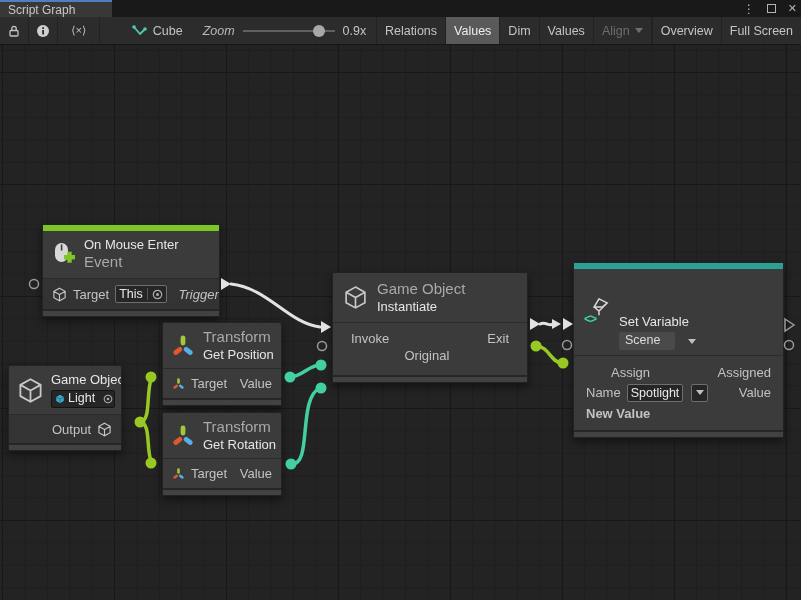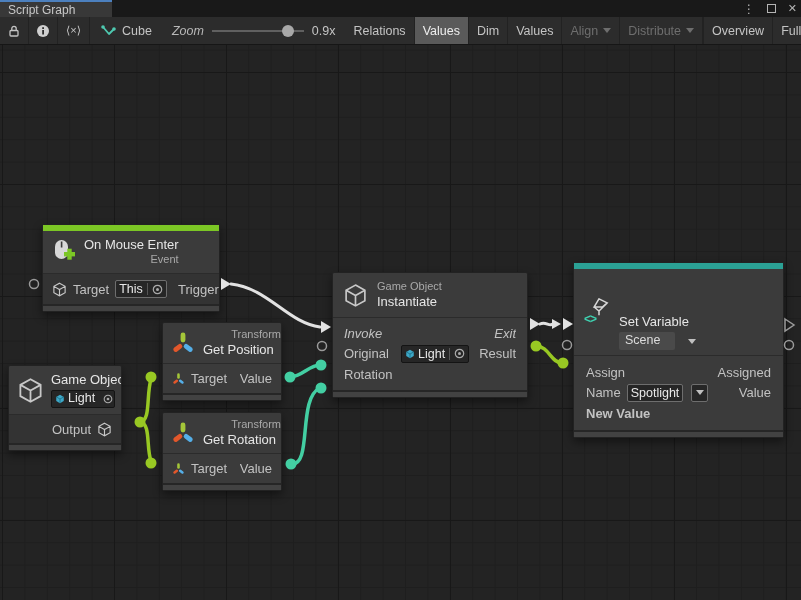--- a/index.html
+++ b/index.html
@@ -45,21 +45,21 @@
       linear-gradient(90deg,#1e1e1e 1px, transparent 1px);
     background-size:112px 112px,112px 112px,22.4px 22.4px,22.4px 22.4px;
     background-position:2px 27px,2px 27px,2px 4.6px,2px 4.6px; }
 
   
   .node { position:absolute; background:#3b3b3b; border:1px solid #222; border-radius:2px;
           box-shadow:0 4px 10px rgba(0,0,0,.45); }
   .topbar { height:6px; }
   .nhead { display:flex; align-items:center; gap:8px; padding:6px 9px; }
   .ntitles { display:flex; flex-direction:column; line-height:1.25; }
-  .node-cat { font-size:11px; color:#a9a9a9;text-align:right; }
+  .node-cat { font-size:15px; color:#a9a9a9; }
   .node-title { font-size:13px; color:#e6e6e6; white-space:nowrap; overflow:hidden; }
   .nbody { border-top:1px solid #2b2b2b; }
   .nfooter { height:7px; background:#424242; border-top:2px solid #262626; }
   .prow { display:flex; align-items:center; padding:0 9px; color:#c2c2c2; font-size:13px;
           white-space:nowrap; overflow:hidden; }
   .plabel { white-space:nowrap; overflow:hidden; flex:none; }
   .rlabel { margin-left:auto; white-space:nowrap; overflow:hidden; text-align:right; flex:none; }
 
   .chip { display:inline-flex; align-items:center; gap:3px; background:#262626; border:1px solid #6e6e6e;
           border-radius:2px; padding:0 3px; height:18px; color:#e8e8e8; font-size:12.5px; }
@@ -136,24 +136,20 @@
     <div class="tbtn">
         <span>Dim</span>
       </div>
     <div class="tbtn">
         <span>Values</span>
       </div>
     <div class="tbtn disabled">
       <span>Align</span>
       <span class="caret"></span>
     </div>
-    <div class="tbtn disabled">
-      <span>Distribute</span>
-      <span class="caret"></span>
-    </div>
     <div style="flex:1"></div>
     <div class="tbtn" style="border-left:1px solid #222">
         <span>Overview</span>
       </div>
     <div class="tbtn" style="border-right:none">
         <span>Full Screen</span>
       </div>
   </div>
 
   <div class="canvas">
@@ -179,21 +175,21 @@
           </svg>
           <span class="plabel">Target</span>
           <span class="chip">
             <span>This</span>
             <span class="chipdiv"></span>
             <svg class="icon" width="11" height="11" viewBox="0 0 11 11">
               <circle cx="5.5" cy="5.5" r="4.2" fill="none" stroke="#aaa" stroke-width="1.2"></circle>
               <circle cx="5.5" cy="5.5" r="1.5" fill="#aaa"></circle>
             </svg>
           </span>
-          <span class="rlabel" style="width:46px;">Trigger</span>
+          <span class="rlabel" style="width:46px;font-style:italic;">Trigger</span>
         </div>
       </div>
       <div class="nfooter"></div>
     </div>
 
     <div class="node" style="left:162px;top:277px;width:120px;">
       <div class="nhead" style="padding:5px 8px;">
         <svg class="icon" width="24" height="26" viewBox="0 0 24 26">
           <rect x="9.6" y="2.5" width="4.8" height="10" rx="2.4" fill="#A4C639"></rect>
           <rect x="9.6" y="2.5" width="4.8" height="10" rx="2.4" fill="#55AFE8" transform="rotate(127 12 14)"></rect>
@@ -280,42 +276,39 @@
       <div class="nhead" style="padding:7px 10px; gap:9px;">
         <svg class="icon" width="25" height="25" viewBox="0 0 24 24">
           <path d="M12 2 L21 7 L21 17 L12 22 L3 17 L3 7 Z M3 7 L12 12 L21 7 M12 12 L12 22" fill="none" stroke="#c8c8c8" stroke-width="1.6"></path>
         </svg>
         <div class="ntitles">
           <span class="node-cat">Game Object</span>
           <span class="node-title">Instantiate</span>
         </div>
       </div>
       <div class="nbody" style="padding:5px 0 6px 0;">
-        <div class="prow" style="height:20px; gap:0; padding:0 11px;font-style:italic;">
+        <div class="prow" style="height:20px; gap:0; padding:0 18px;">
           <span class="plabel" style="width:51px;">Invoke</span>
           <span class="rlabel">Exit</span>
         </div>
-        <div class="prow" style="height:21px; gap:6px; padding:0 11px;">
+        <div class="prow" style="height:21px; gap:6px; padding:0 11px;flex-direction:column;">
           <span class="plabel" style="width:51px;">Original</span>
           <span class="chip dark">
             <svg class="icon" width="10" height="10" viewBox="0 0 24 24">
               <path d="M12 2 L21 7 L21 17 L12 22 L3 17 L3 7 Z" fill="#3DA8C8"></path>
               <path d="M3 7 L12 12 L21 7 M12 12 L12 22" fill="none" stroke="#1b6f86" stroke-width="2"></path>
             </svg>
             <span>Light</span>
             <span class="chipdiv"></span>
             <svg class="icon" width="11" height="11" viewBox="0 0 11 11">
               <circle cx="5.5" cy="5.5" r="4.2" fill="none" stroke="#aaa" stroke-width="1.2"></circle>
               <circle cx="5.5" cy="5.5" r="1.5" fill="#aaa"></circle>
             </svg>
           </span>
           <span class="rlabel">Result</span>
-        </div>
-        <div class="prow" style="height:20px; gap:6px; padding:0 11px;">
-          <span class="plabel" style="width:52px;">Rotation</span>
         </div>
       </div>
       <div class="nfooter"></div>
     </div>
 
     <div class="node" style="left:573px;top:217px;width:211px;">
       <div class="topbar" style="background:#2BA195;"></div>
       <div class="nhead" style="padding:5px 10px; gap:9px;">
         <div style="position:relative;width:26px;height:28px;">
           <svg class="icon" width="20" height="18" viewBox="0 0 24 22" style="position:absolute;top:0;left:5px;">
@@ -325,21 +318,21 @@
         </div>
         <div class="ntitles" style="gap:2px;margin-top:40px;">
           <span class="node-title">Set Variable</span>
           <span class="ddchip" style="width:56px;gap:28px;">
             <span>Scene</span>
             <span class="caret"></span>
           </span>
         </div>
       </div>
       <div class="nbody" style="padding:6px 0 7px 0;">
-        <div class="prow" style="height:20px; gap:6px; padding:0 12px;">
+        <div class="prow" style="height:20px; gap:6px; padding:0 12px;margin-left:25px;">
           <span class="plabel" style="width:43px;">Assign</span>
           <span class="rlabel" style="width:59px;">Assigned</span>
         </div>
         <div class="prow" style="height:21px; gap:6px; padding:0 12px;">
           <span class="plabel">Name</span>
           <span class="chip">
             <span>Spotlight</span>
           </span>
           <span class="ddbox">
             <span class="caret"></span>

